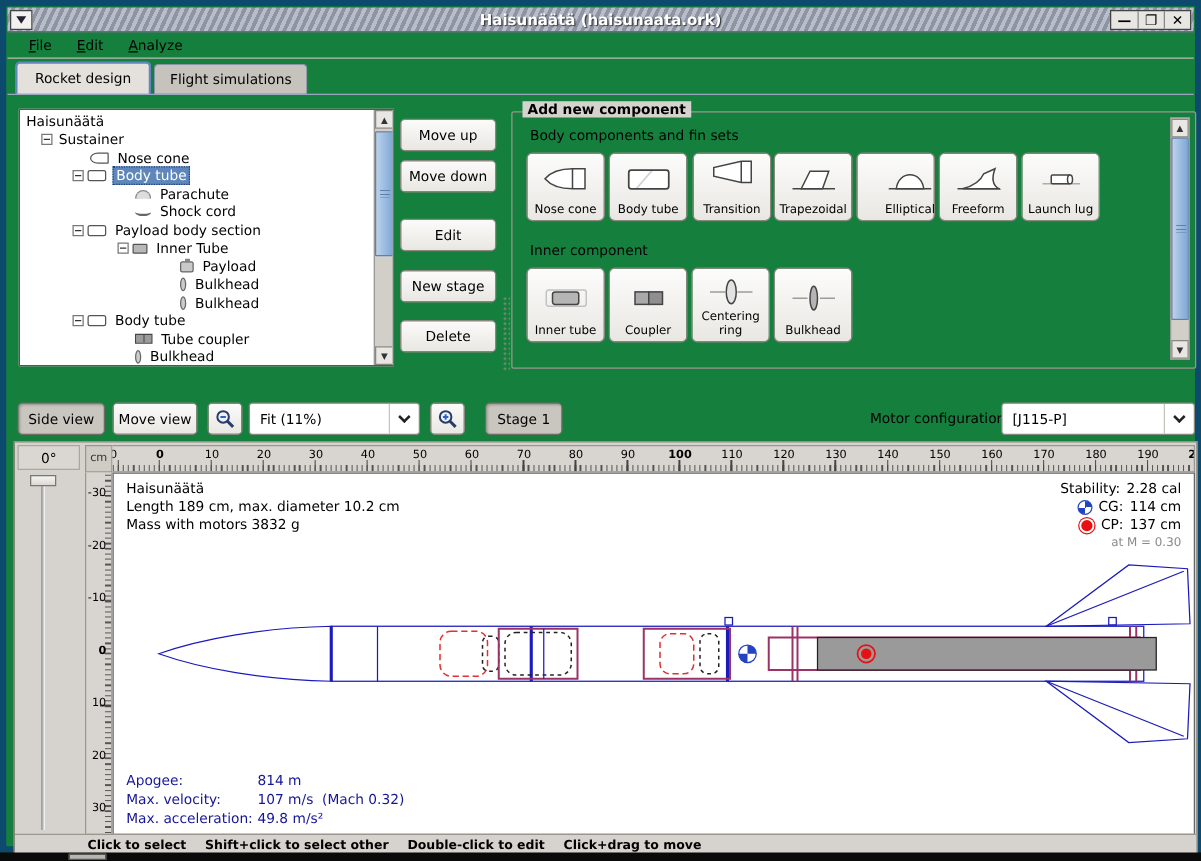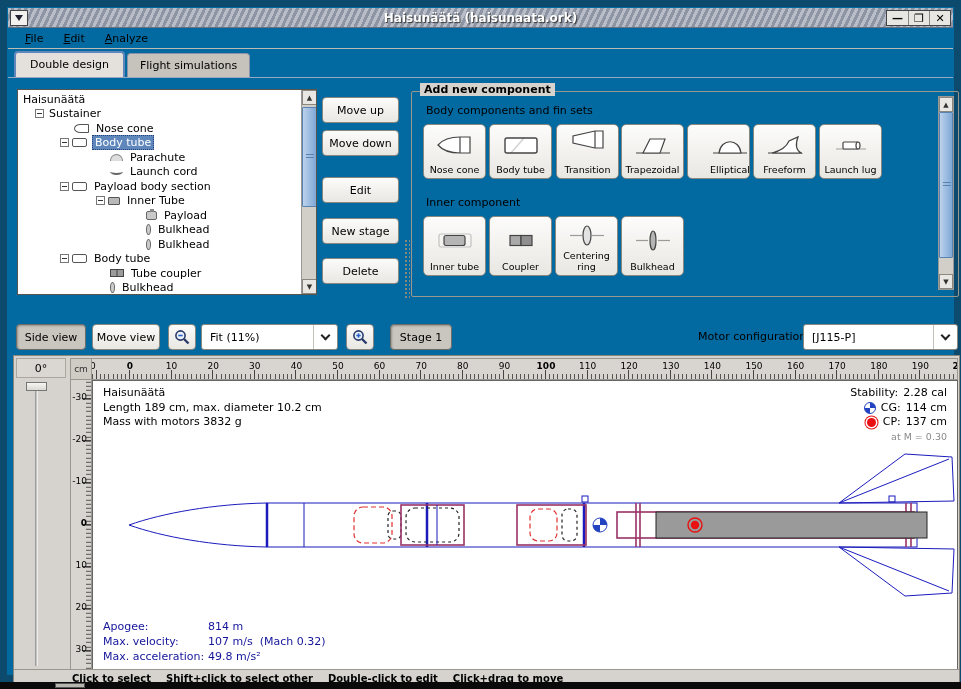--- a/index.html
+++ b/index.html
@@ -1,18 +1,18 @@
 <!DOCTYPE html>
 <html style="--selection: #5f87bb; --rocket-blue: #1b1bbd; --rocket-purple: #9a3366; --cp-red: #e81010; --cg-blue: #2343c0; --motor-gray: #9a9a9a; --flight-navy: #15159a;"><head>
 <meta charset="utf-8">
 <style>
   html,body{margin:0;padding:0;background:#555;}
   *{box-sizing:border-box;}
   .screen{position:relative;width:961px;height:689px;background:#0a0a0a;font-family:"DejaVu Sans","Liberation Sans",sans-serif;font-size:11px;color:#000;overflow:hidden;}
-  .window{position:absolute;left:0;top:0;width:961px;height:682px;background:#0369a1;border:7px solid #0c4a6e;}
+  .window{position:absolute;left:0;top:0;width:961px;height:682px;background:#15803d;border:5px solid #0c4a6e;}
   
   .titlebar{position:absolute;left:1px;top:1px;right:1px;height:20px;
     background:repeating-linear-gradient(115deg,#b8bdc8 0 3px,#8d95a5 3px 6px);
     border-bottom:1px solid #6a7080;display:flex;align-items:center;}
   .win-icon{position:absolute;left:2px;top:2px;width:18px;height:16px;background:#f2f1ef;border:1px solid #444;display:flex;align-items:center;justify-content:center;}
   .win-icon .tri{width:0;height:0;border-left:4px solid transparent;border-right:4px solid transparent;border-top:6px solid #223;}
   .title-text{flex:1;text-align:center;color:#fff;font-weight:bold;font-size:12px;text-shadow:1px 1px 1px #333;}
   .win-controls{position:absolute;right:2px;top:2px;height:16px;display:flex;background:#e8e6e2;border:1px solid #444;}
   .win-btn{width:21px;height:100%;display:flex;align-items:center;justify-content:center;font-size:11px;font-weight:bold;border-left:1px solid #888;}
   .win-btn:first-child{border-left:none;}
@@ -130,21 +130,21 @@
     </div>
   </div>
 
   <div class="menubar">
     <div class="menu-item">File</div>
     <div class="menu-item">Edit</div>
     <div class="menu-item">Analyze</div>
   </div>
 
   <div class="tabs">
-    <div class="tab active">Double design</div>
+    <div class="tab active">Rocket design</div>
     <div class="tab">Flight simulations</div>
   </div>
 
   <div class="tree-panel">
     <div class="tree-rows">
       <div class="trow d0">
             <span class="exp none"></span>
             <span class="tlabel">Haisunäätä</span>
           </div>
       <div class="trow d1">
@@ -162,21 +162,21 @@
             <span class="tlabel">Body tube</span>
           </div>
       <div class="trow d3">
             <span class="exp"></span>
             <span class="ti ti-parachute"></span>
             <span class="tlabel">Parachute</span>
           </div>
       <div class="trow d3">
             <span class="exp"></span>
             <span class="ti ti-shockcord"></span>
-            <span class="tlabel">Launch cord</span>
+            <span class="tlabel">Shock cord</span>
           </div>
       <div class="trow d2">
             <span class="exp box"></span>
             <span class="ti ti-bodytube"></span>
             <span class="tlabel">Payload body section</span>
           </div>
       <div class="trow d3">
             <span class="exp box"></span>
             <span class="ti ti-innertube"></span>
             <span class="tlabel">Inner Tube</span>

